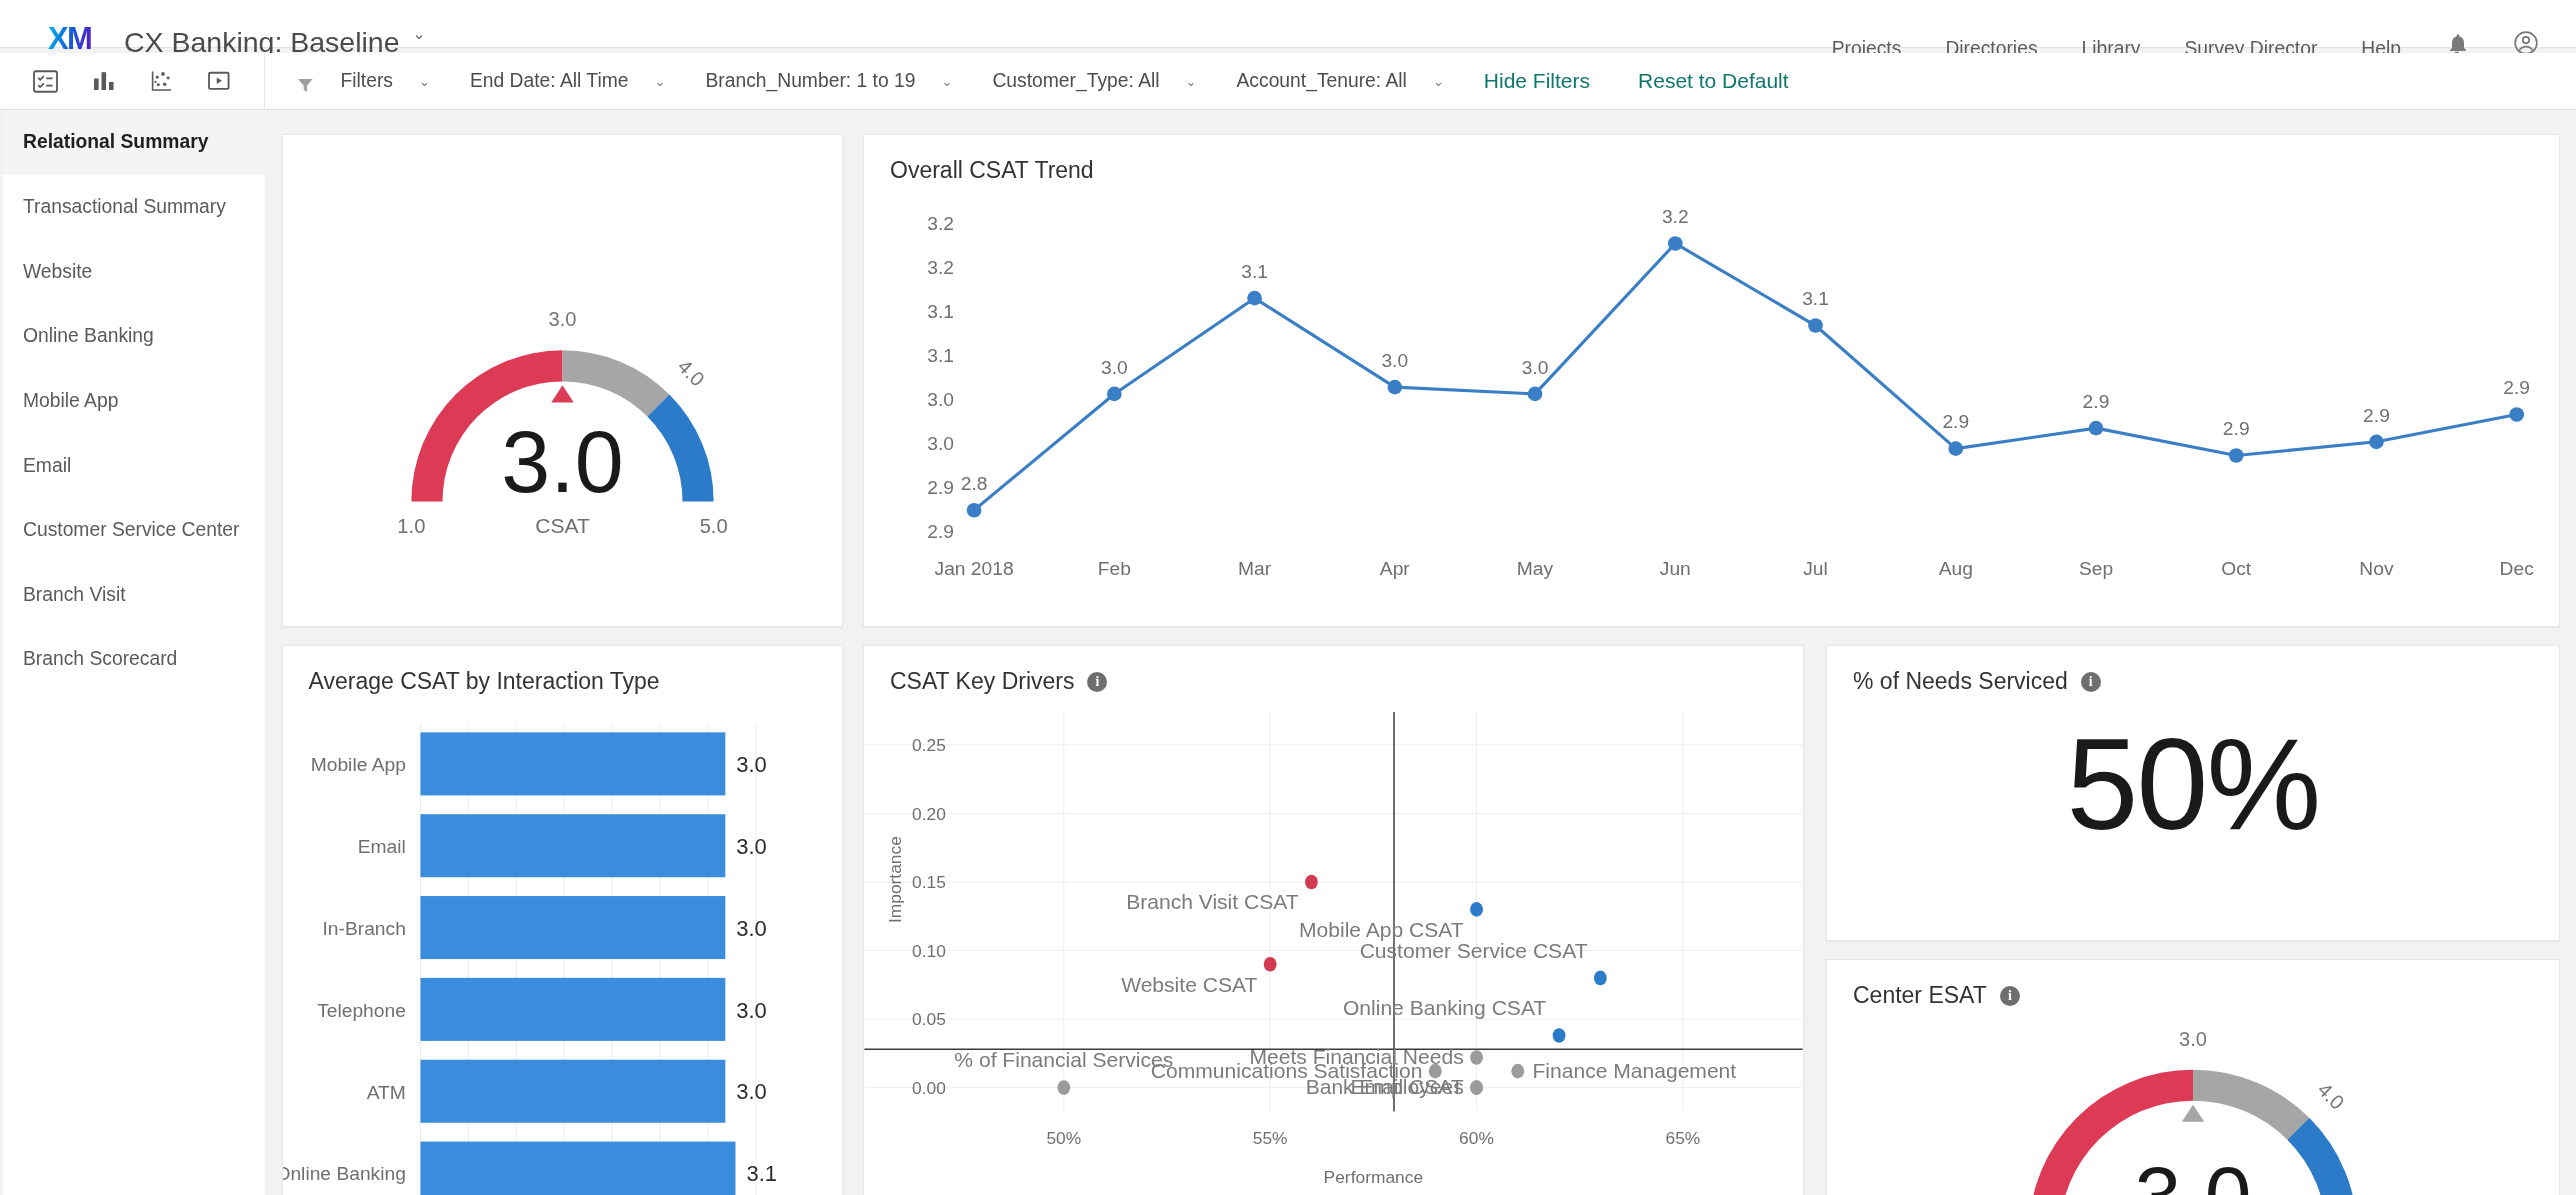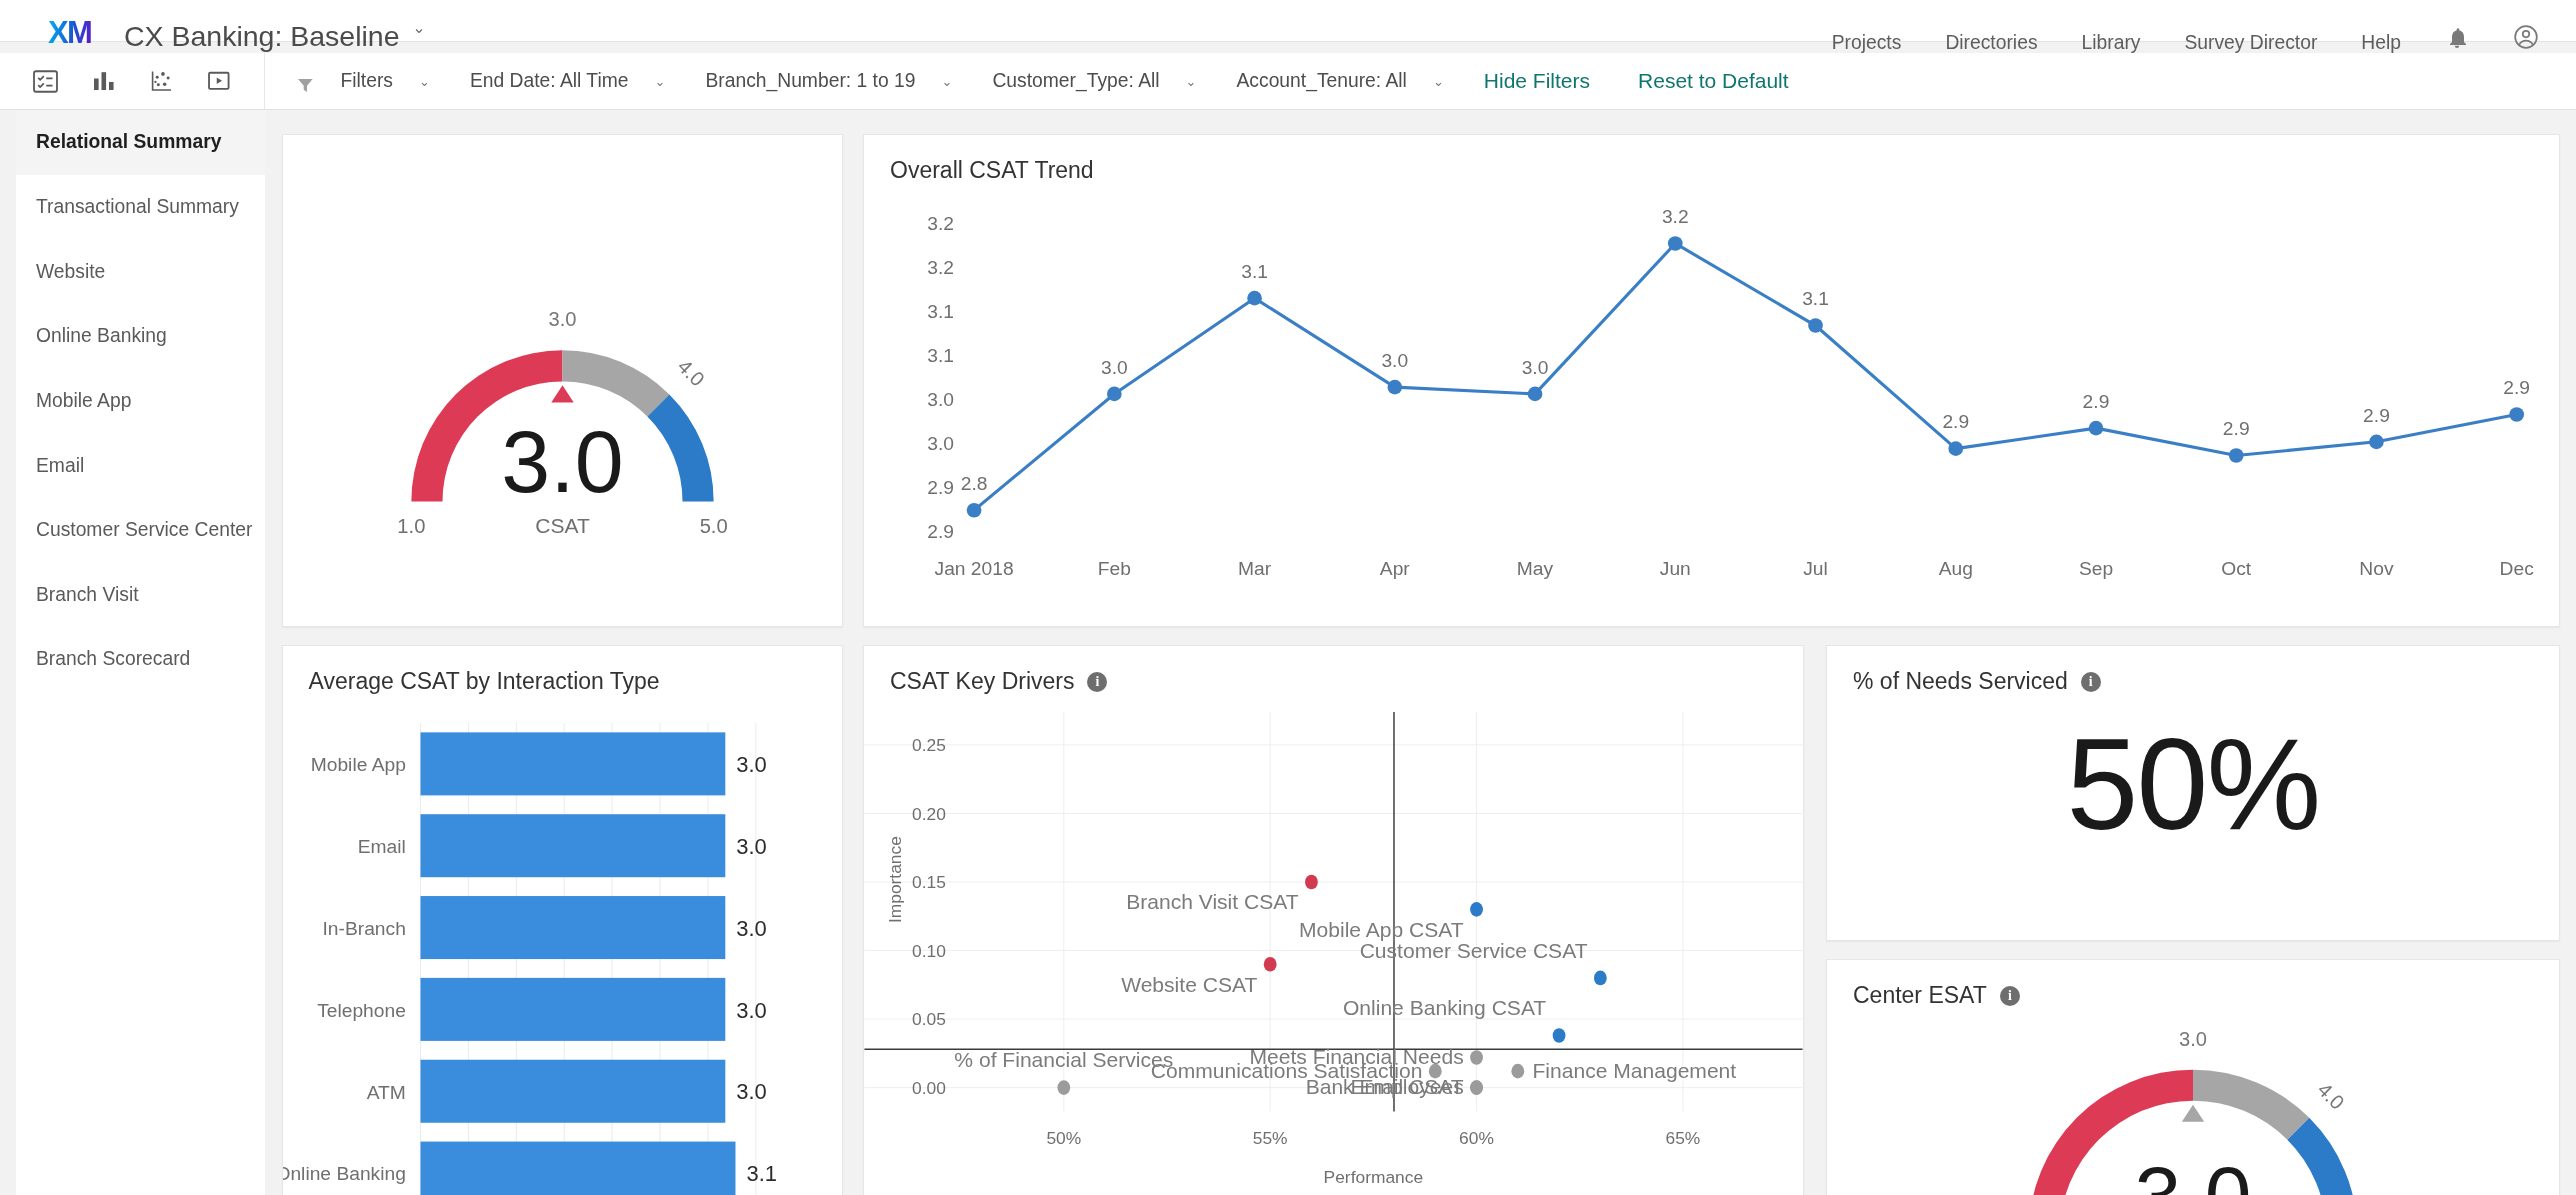--- a/index.html
+++ b/index.html
@@ -6,21 +6,21 @@
   html, body {
     width: 2576px; height: 1195px;
     overflow: hidden;
     background: #f2f2f2;
     font-family: "Liberation Sans", sans-serif;
     -webkit-font-smoothing: antialiased;
   }
 
   
   #topbar {
-    position: absolute; left: 0; top: 0; width: 2576px; height: 42px;
+    position: absolute; left: 0; top: 0; width: 2576px; height: 48px;
     background: #ffffff; border-bottom: 0.9px solid #e3e3e3;
     display: flex; align-items: flex-end;
   }
   #brand { display: flex; align-items: flex-end; padding-left: 48px; height: 100%; }
   #xm-logo {
     font-size: 31px; font-weight: bold; letter-spacing: -1.8px;
     line-height: 1; position: relative; top: 7.4px;
     background: linear-gradient(100deg,#00b4ef 0%, #1a58d6 55%, #5b17c9 100%);
     -webkit-background-clip: text; background-clip: text; color: transparent;
   }
@@ -63,21 +63,21 @@
   
   #iconstrip {
     position: absolute; left: 0; top: 53px; width: 265px; height: 57px;
     background: #ffffff; border-bottom: 0.9px solid #e0e0e0; border-right: 0.9px solid #e7e7e7;
     display: flex; align-items: center; justify-content: space-around; padding: 0 16.5px;
   }
   #iconstrip .tool { cursor: pointer; color: #5a5a5a; display: flex; }
 
   
   #sidebar {
-    position: absolute; left: 16px; top: 110px; width: 265px; height: 1085px;
+    position: absolute; left: 3px; top: 110px; width: 265px; height: 1085px;
     background: #ffffff; border-right: 0.9px solid #e7e7e7;
   }
   .side-item {
     padding: 19.3px 22px 19.3px 20px; font-size: 19.3px; color: #5a5a5a;
     cursor: pointer; line-height: 1.35;
   }
   .side-item.active { background: #f4f4f4; color: #1f1f1f; font-weight: bold; }
 
   
   #canvas { position: absolute; left: 265px; top: 110px; width: 2311px; height: 1085px; background: #f2f2f2; }

